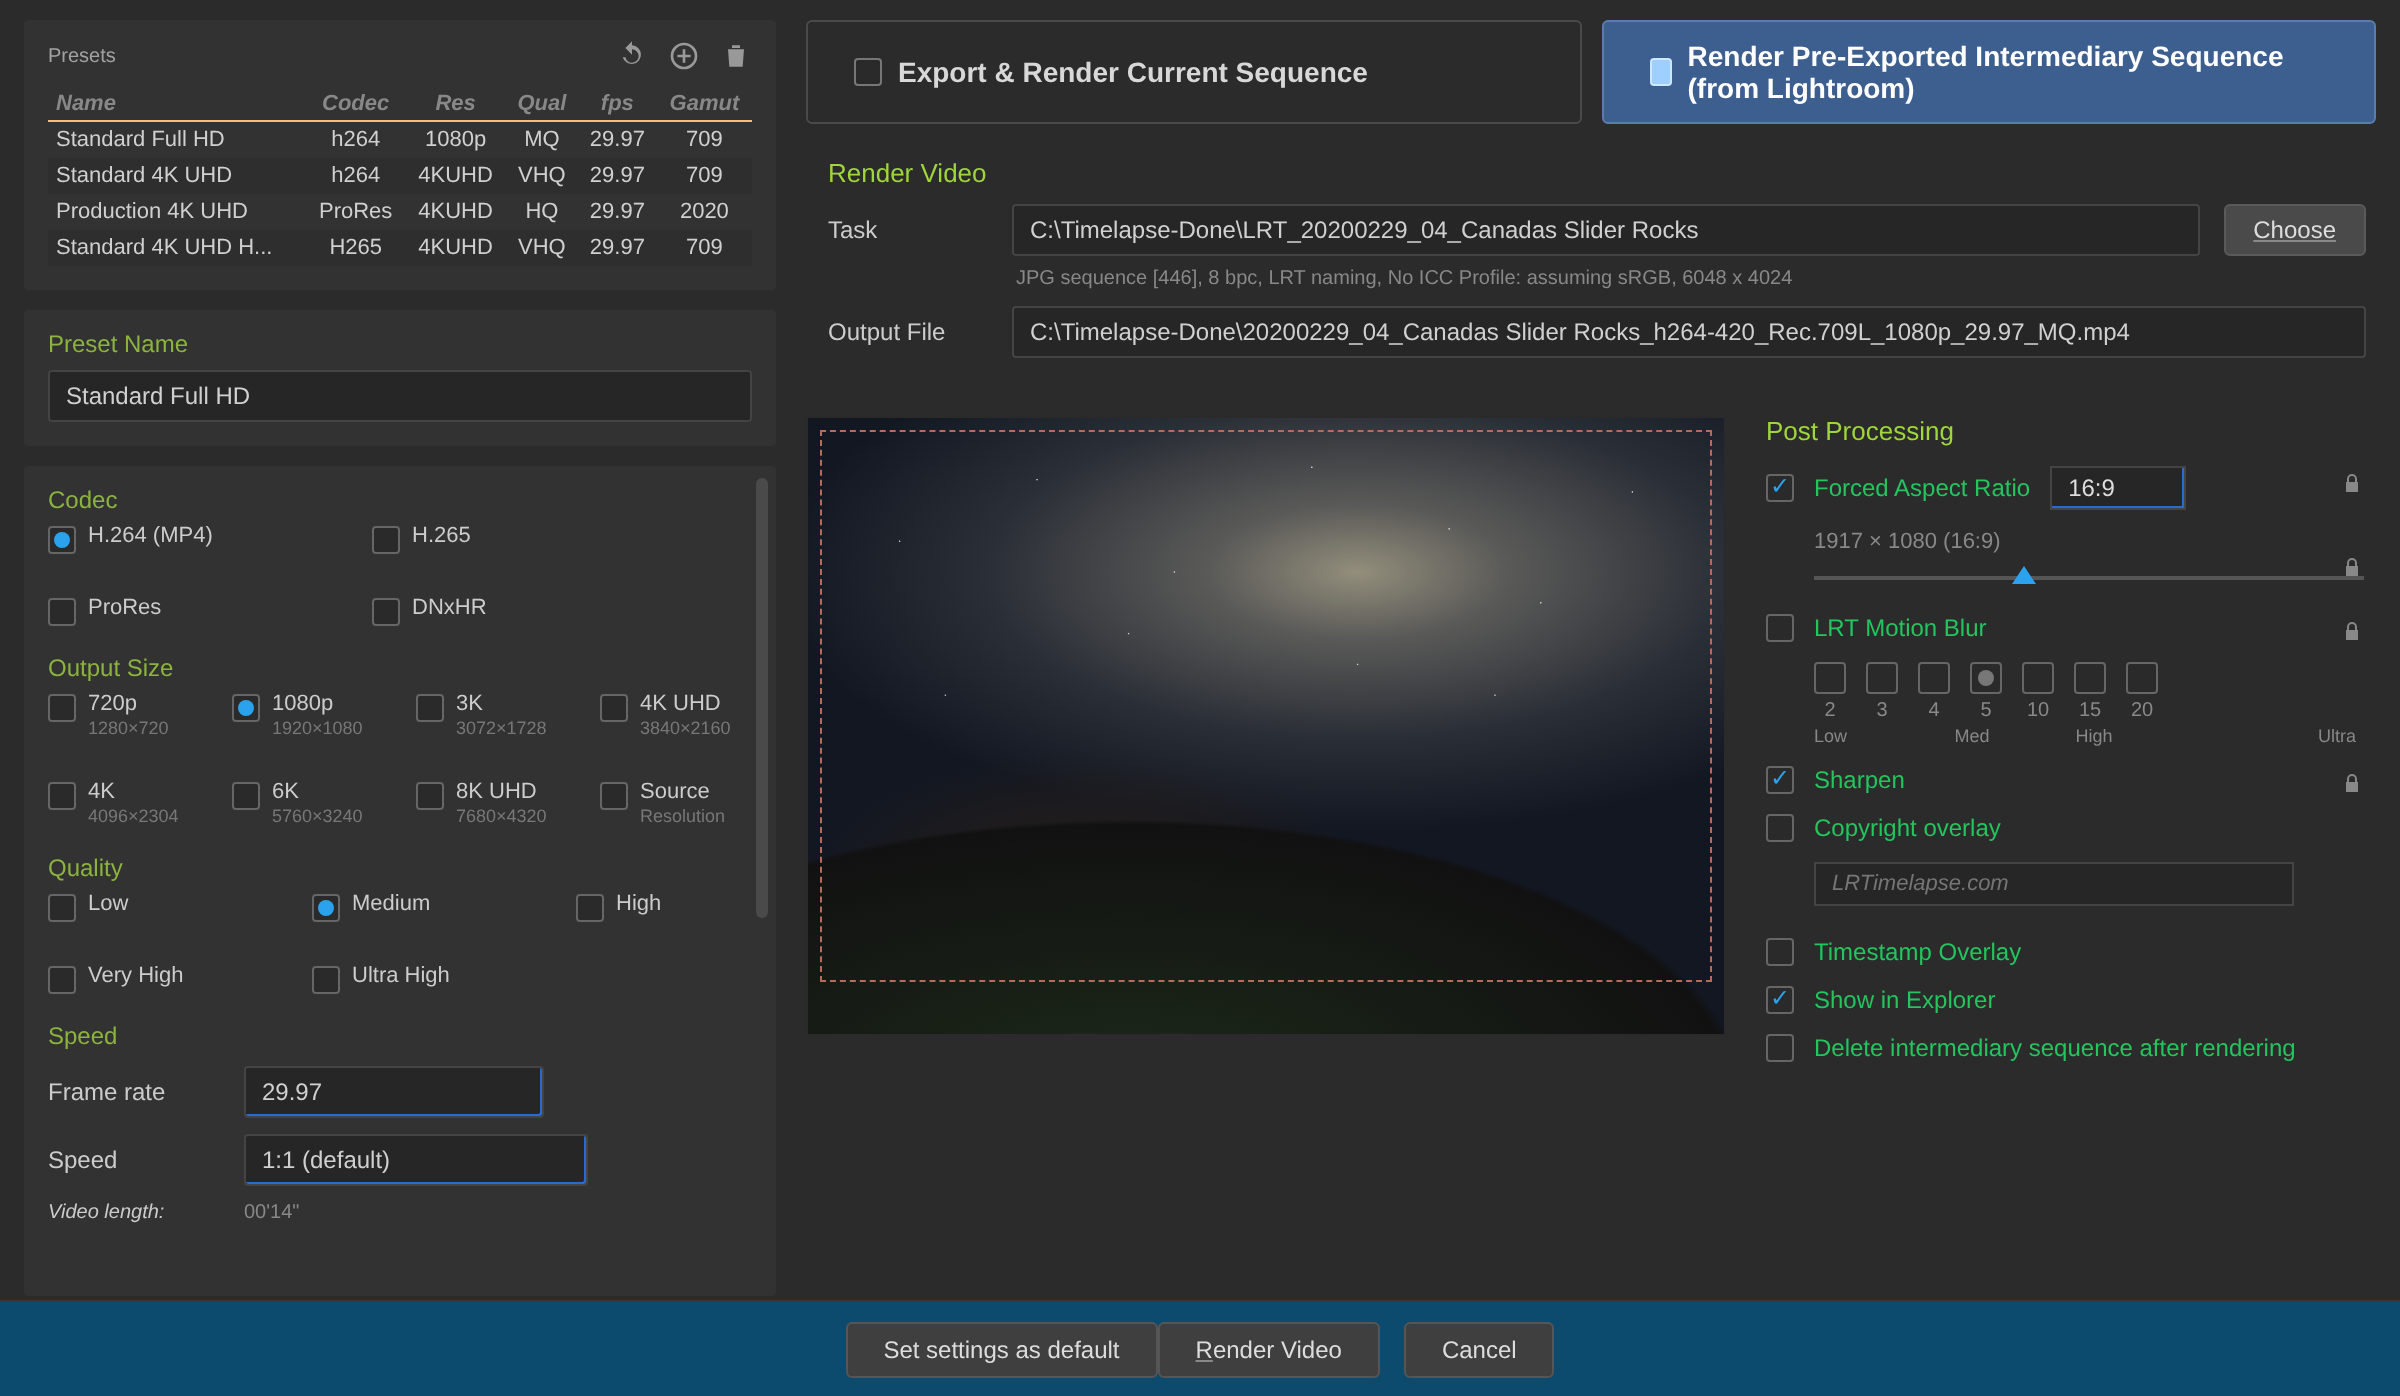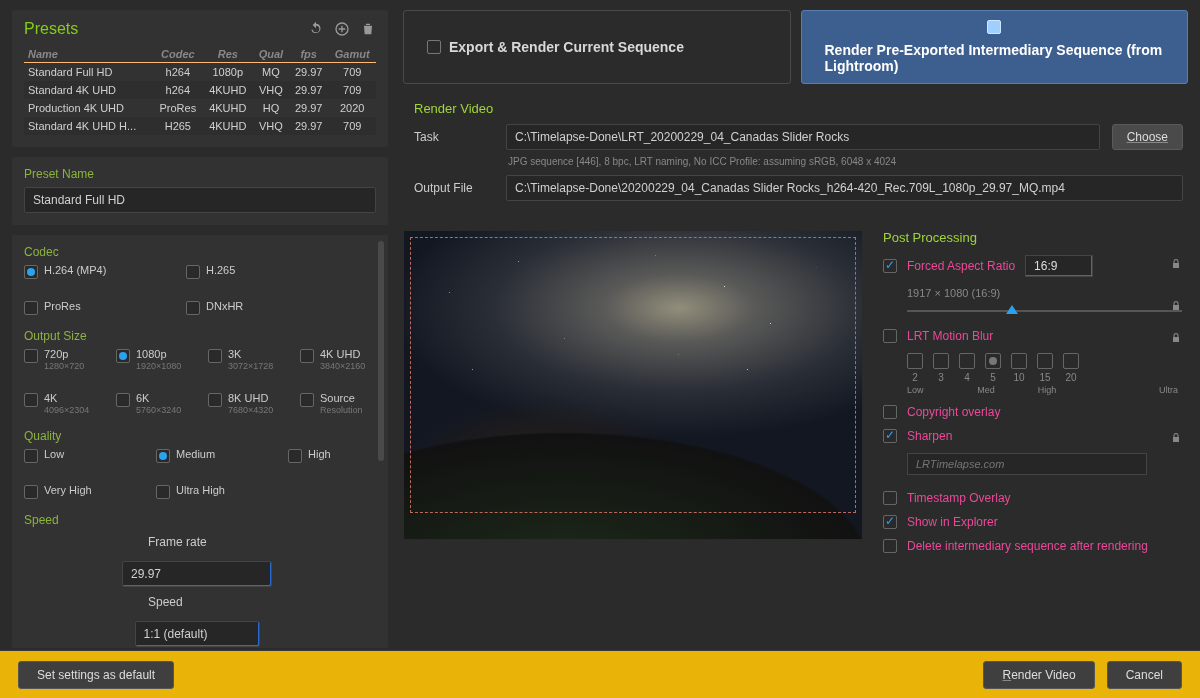--- a/index.html
+++ b/index.html
@@ -12,21 +12,21 @@
     height: 698px;
     overflow: hidden;
     position: relative;
   }
   .app { display: flex; gap: 15px; padding: 10px 12px 0 12px; height: 648px; }
   .left-col { width: 376px; display: flex; flex-direction: column; gap: 10px; }
   .right-col { flex: 1; display: flex; flex-direction: column; gap: 8px; }
 
   .panel { background: #323232; border-radius: 2px; padding: 10px 12px 12px 12px; position: relative; }
 
-  .hdr-link { color: #84cc16; font-size: 16px; }
+  .hdr-link { color: #a3a3a3; font-size: 10px; }
   .lbl-green { color: #8bb33d; font-size: 12px; }
 
   
   .presets-head { display:flex; justify-content: space-between; align-items: center; margin-bottom: 8px; }
   .presets-icons { display:flex; gap:10px; }
   .ico { width:16px; height:16px; fill:#999; cursor:pointer; }
   table.presets { width:100%; border-collapse: collapse; font-size:11px; }
   table.presets th { color:#888; font-style: italic; font-weight:bold; text-align:center; padding:2px 4px; border-bottom:1px solid #fdba74;}
   table.presets th:first-child { text-align:left; }
   table.presets td { color:#d0d0d0; text-align:center; padding:3px 4px; white-space:nowrap; overflow:hidden; text-overflow: ellipsis; }
@@ -50,32 +50,32 @@
   .opt .sub { display:block; color:#777; font-size:9px; margin-top:1px; }
 
   .chk, .rad {
     width:14px; height:14px; border:1px solid #666; background:#2a2a2a;
     border-radius:2px; display:inline-block; position:relative; flex-shrink:0; cursor:pointer;
   }
   .rad { border-radius:2px; }
   .rad.on::after { content:""; position:absolute; inset:2px; background:#2aa2ee; border-radius:50%; }
   .chk.on::after { content:"✓"; position:absolute; top:-2px; left:1px; color:#2aa2ee; font-size:12px; }
 
-  .row { display:flex; align-items:center; gap:12px; margin-top:8px;flex-direction:column; }
+  .row { display:flex; align-items:center; margin-top:8px; }
   .row .label { width:98px; color:#ccc; font-size:12px; }
 
   
   .tab-row { display:flex; gap:10px; margin-bottom:2px; }
   .tab {
     flex:1; border:1px solid #4a4a4a; border-radius:3px;
     padding:9px 23px; display:flex; align-items:center; gap:8px;
     color:#d8d8d8; font-size:14px; cursor:pointer;
   }
   .tab .box { width:14px; height:14px; border:1px solid #777; background:#2a2a2a; border-radius:2px; position:relative; }
-  .tab.active { background:#3d5f8f; border-color:#5a7db0; color:#fff;flex-direction:column; }
+  .tab.active { background:#3d5f8f; border-color:#5a7db0; color:#fff; }
   .tab.active .box { background:#9ecfff; border-color:#cfe6ff; }
 
   .render-video { border:1px solid transparent; border-radius:3px; padding:2px 4px 20px 4px; position:relative; }
   .render-video-head { color:#9fd639; font-size:13px; margin:4px 0 8px 6px; }
   .field-row { display:flex; align-items:center; gap:12px; margin:8px 0 0 6px; }
   .field-row .flabel { width:80px; color:#ccc; }
   .choose {
     background:#4a4a4a; border:1px solid #5a5a5a; border-radius:3px;
     color:#ddd; padding:5px 14px; cursor:pointer; font-size:12px;
   }
@@ -107,41 +107,41 @@
       radial-gradient(1px 1px at 15% 45%, #ddd, transparent 60%);
   }
   .safe-area { position:absolute; left:6px; right:6px; top:6px; height:276px; border:1px dashed #b96a5a; }
   .prev-tick { position:absolute; left:-2px; bottom:-17px; width:0; height:0;
     border-left:6px solid transparent; border-right:6px solid transparent; border-bottom:9px solid #2aa2ee; }
   .preview-wrap { position:relative; }
 
   .post { flex:1; padding:0 6px; }
   .post h3 { color:#9fd639; font-size:13px; font-weight:normal; margin-bottom:10px; }
   .p-row { display:flex; align-items:center; gap:10px; margin:10px 0; position:relative; }
-  .p-row .plabel { color:#ec4899; font-size:12px; }
+  .p-row .plabel { color:#22c55e; font-size:12px; }
   .lock { position:absolute; right:0; top:2px; fill:#888; width:12px; height:14px; }
   .aspect-input { width:68px; background:#262626; border:1px solid #444; color:#ddd;
     padding:3px 8px; text-align:left; box-shadow: inset -1px -1px 0 0 #2a6bd3; height:22px; font-size:12px;}
   .dim-note { color:#888; font-size:11px; margin-left:24px; }
   .slider { position:relative; height:16px; margin:4px 0 4px 24px; }
   .slider-track { position:absolute; left:0; right:0; top:7px; height:2px; background:#555; }
   .slider-thumb { position:absolute; top:2px; width:0; height:0;
     border-left:6px solid transparent; border-right:6px solid transparent; border-bottom:9px solid #2aa2ee;
     transform: translateX(-6px); }
   .mb-row { display:flex; gap:10px; margin-left:24px; margin-top:4px; }
   .mb-box { width:16px; height:16px; border:1px solid #666; background:#2a2a2a; border-radius:2px; display:flex; align-items:center; justify-content:center; cursor:pointer;}
   .mb-box.sel::after { content:""; width:8px; height:8px; background:#777; border-radius:50%; }
   .mb-lbls { display:flex; gap:10px; margin-left:24px; margin-top:3px; color:#888; font-size:10px; }
   .mb-lbls span { width:16px; text-align:center; }
   .mb-desc { display:flex; margin-left:24px; margin-top:2px; color:#888; font-size:9px; }
   .mb-desc .d1{ width:42px } .mb-desc .d2{ width:74px;text-align:center } .mb-desc .d3{ width:48px;text-align:center } .mb-desc .d4{ flex:1; text-align:right; padding-right:4px; }
 
   .footer { position:absolute; left:0; right:0; bottom:0; height:48px;
-    display:flex; align-items:center; justify-content:space-between;
-    padding:0 18px; border-top:1px solid #3a3a3a; background:#eab308; }
+    display:flex; align-items:center; justify-content:center;
+    padding:0 18px; border-top:1px solid #3a3a3a; background:#0c4a6e; }
   .btn { background:#3f3f3f; border:1px solid #555; border-radius:3px;
     color:#ddd; padding:6px 18px; cursor:pointer; font-size:12px; }
   .u { text-decoration: underline; text-decoration-color:#888; }
 
   .copyright-input { background:#262626; border:1px solid #444; color:#777;
     padding:4px 8px; width:240px; font-size:11px; margin-left:24px; height:22px; font-style:italic;}
 </style>
 </head>
 <body>
 
@@ -302,21 +302,21 @@
           </div>
       </div>
 
       <div class="lbl-green section-gap">Speed</div>
       <div class="row">
         <span class="label">Frame rate</span>
         <input class="txt blue-corner" style="width: 150px;" type="text" value="29.97">
       </div>
       <div class="row">
         <span class="label">Speed</span>
-        <input class="txt blue-corner" style="width: 125px;" type="text" value="1:1 (default)">
+        <input class="txt blue-corner" style="width: 172px;" type="text" value="1:1 (default)">
       </div>
       <div class="row" style="color:#888; font-size:10px;">
         <span class="label" style="font-size:10px; font-style:italic; width:98px">Video length:</span>
         <span>00'14"</span>
       </div>
     </div>
   </div>
 
   <div class="right-col">
 
@@ -400,30 +400,30 @@
             <span>20</span>
           </div>
         <div class="mb-desc">
           <span class="d1">Low</span>
           <span class="d2">Med</span>
           <span class="d3">High</span>
           <span class="d4">Ultra</span>
         </div>
 
         <div class="p-row">
-          <span class="chk"></span>
-          <span class="plabel">Copyright overlay</span>
-        </div>
-
-        <div class="p-row">
           <span class="chk on"></span>
           <span class="plabel">Sharpen</span>
           <svg class="lock" viewBox="0 0 24 24">
               <path d="M7 10V7a5 5 0 0 1 10 0v3h1v10H6V10h1zm2 0h6V7a3 3 0 0 0-6 0v3z"></path>
             </svg>
+        </div>
+
+        <div class="p-row">
+          <span class="chk"></span>
+          <span class="plabel">Copyright overlay</span>
         </div>
         <input type="text" class="copyright-input" placeholder="LRTimelapse.com" style="">
 
         <div class="p-row" style="margin-top:16px">
           <span class="chk"></span>
           <span class="plabel">Timestamp Overlay</span>
         </div>
 
         <div class="p-row">
           <span class="chk on"></span>

